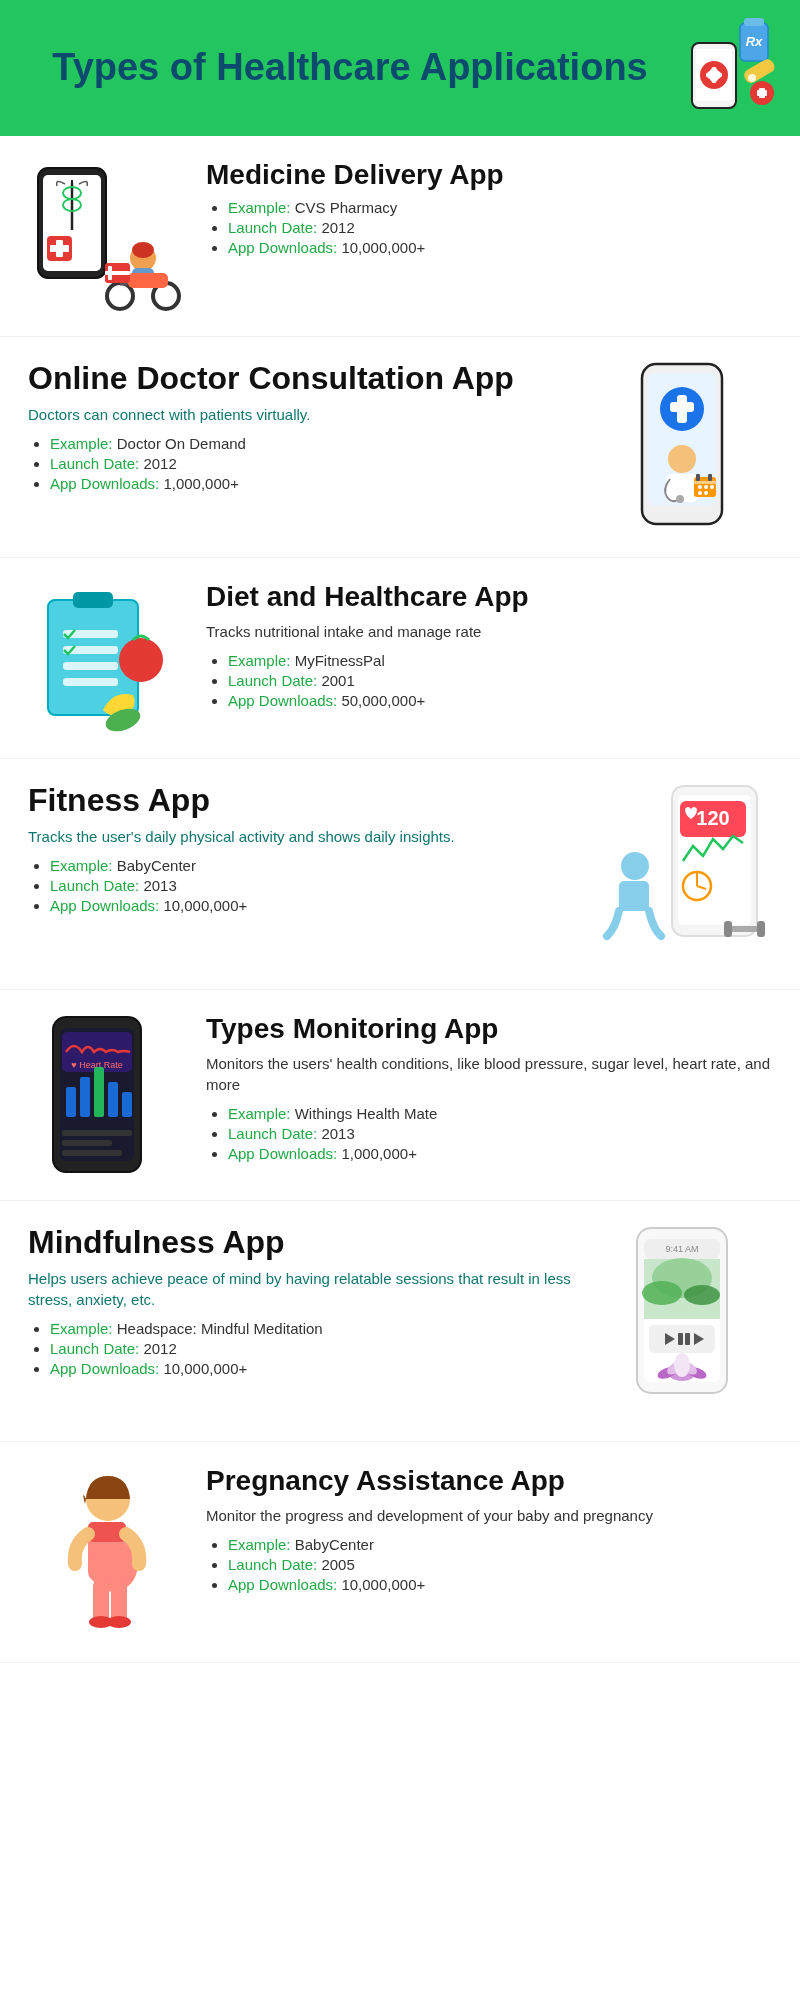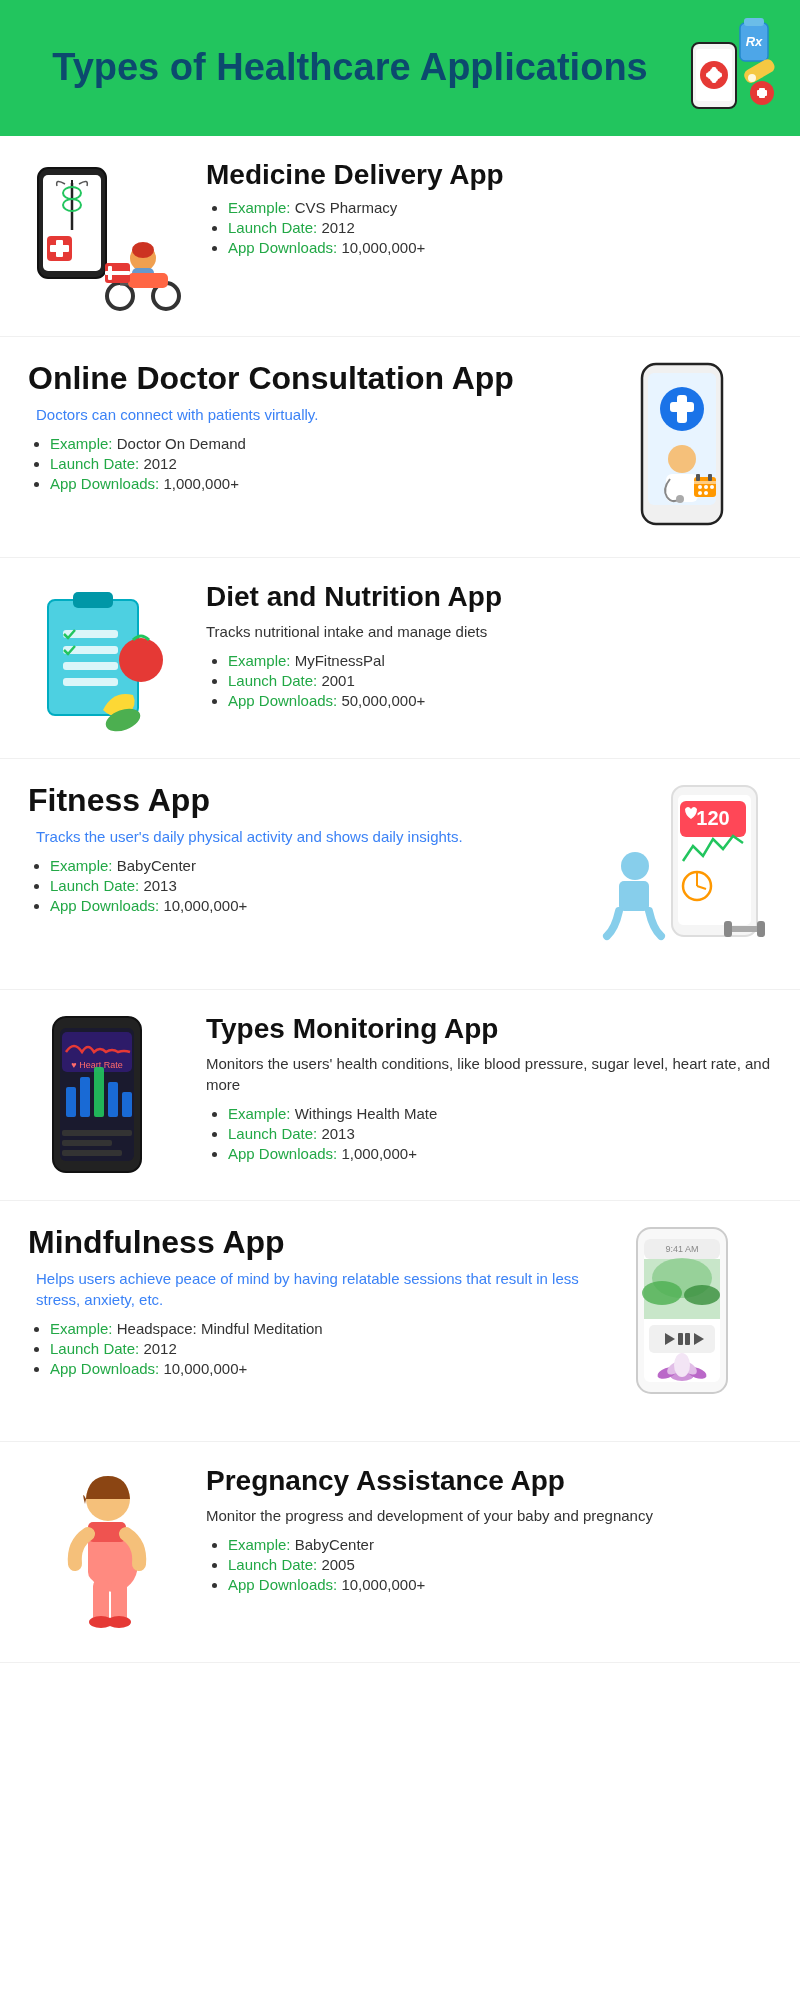--- a/index.html
+++ b/index.html
@@ -88,24 +88,23 @@
       padding: 22px 28px 18px 28px;
       border-bottom: 1px solid #f0f0f0;
     }
     .section-wide .section-title {
       font-size: 32px;
       font-weight: 900;
       margin-bottom: 7px;
     }
     .section-wide .section-desc {
       font-size: 15px;
-      color: #3b82f6;
+      color: #0f766e;
       margin-bottom: 10px;
       line-height: 1.4;
-      margin-left: 8px;
     }
     .section-wide-inner {
       display: flex;
       align-items: flex-start;
       gap: 12px;
     }
     .section-wide-text { flex: 1; }
     .section-wide-image {
       flex-shrink: 0;
       width: 180px;
@@ -251,22 +250,22 @@
 
       <circle cx="108" cy="80" r="22" fill="#e53935"></circle>
       <path d="M100,60 Q108,52 116,60" fill="none" stroke="#22c55e" stroke-width="3"></path>
 
       <path d="M70,130 Q80,110 100,115 Q105,125 95,135 Q80,140 70,130Z" fill="#fdd835"></path>
 
       <ellipse cx="90" cy="140" rx="18" ry="10" fill="#4caf50" transform="rotate(-20 90 140)"></ellipse>
     </svg>
   </div>
   <div class="section-content">
-    <div class="section-title">Diet and Nutrition App</div>
-    <div class="section-desc">Tracks nutritional intake and manage diets</div>
+    <div class="section-title">Diet and Healthcare App</div>
+    <div class="section-desc">Tracks nutritional intake and manage rate</div>
     <ul class="section-list">
       <li><strong>Example:</strong> <span>MyFitnessPal</span></li>
       <li><strong>Launch Date:</strong> <span>2001</span></li>
       <li><strong>App Downloads:</strong> <span>50,000,000+</span></li>
     </ul>
   </div>
 </div>
 
 <div class="section-wide">
   <div class="section-wide-inner">

